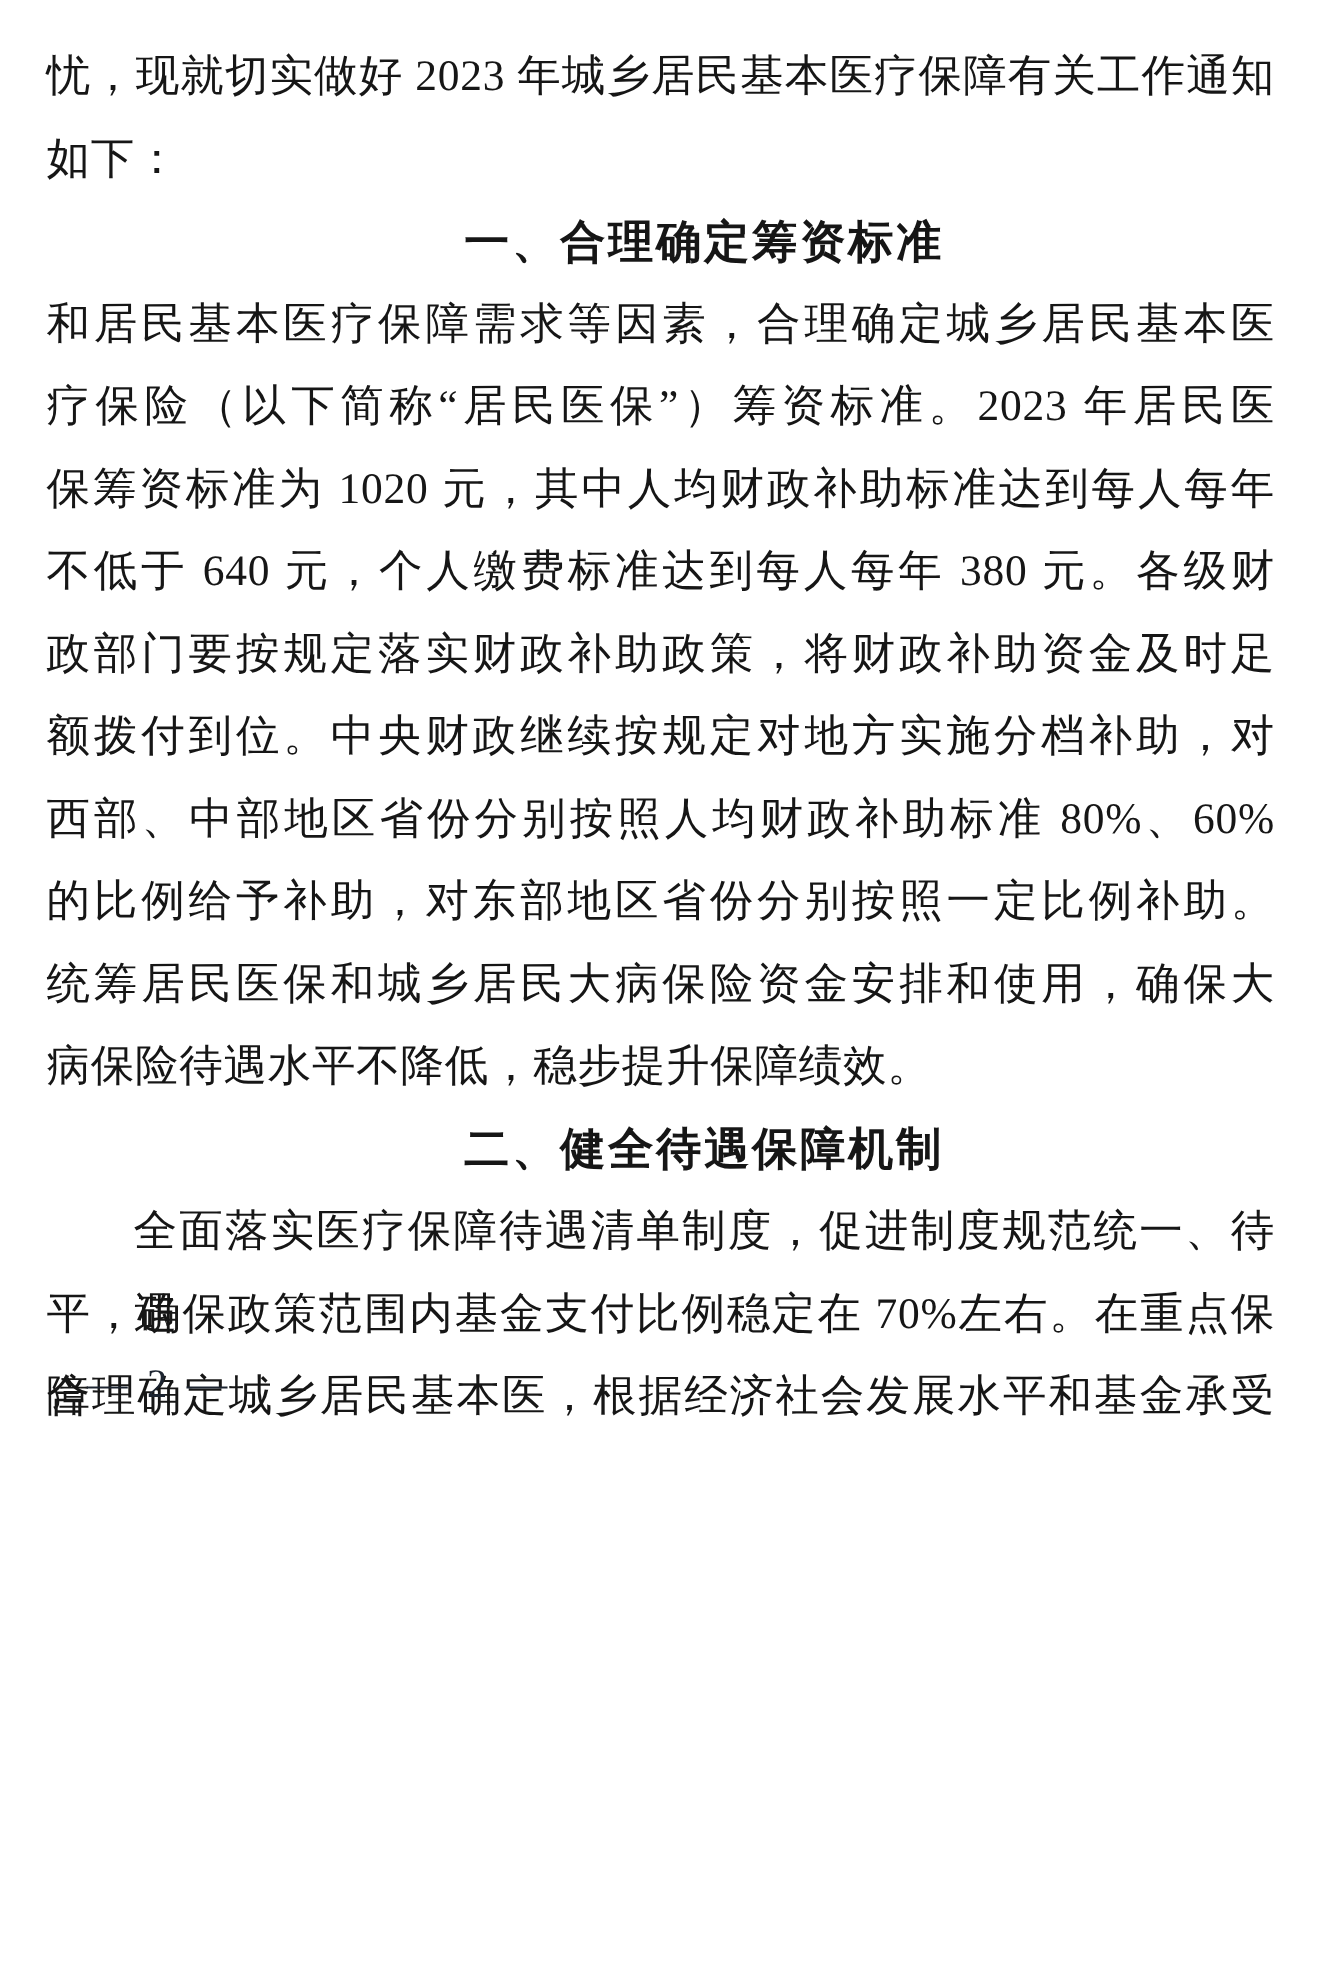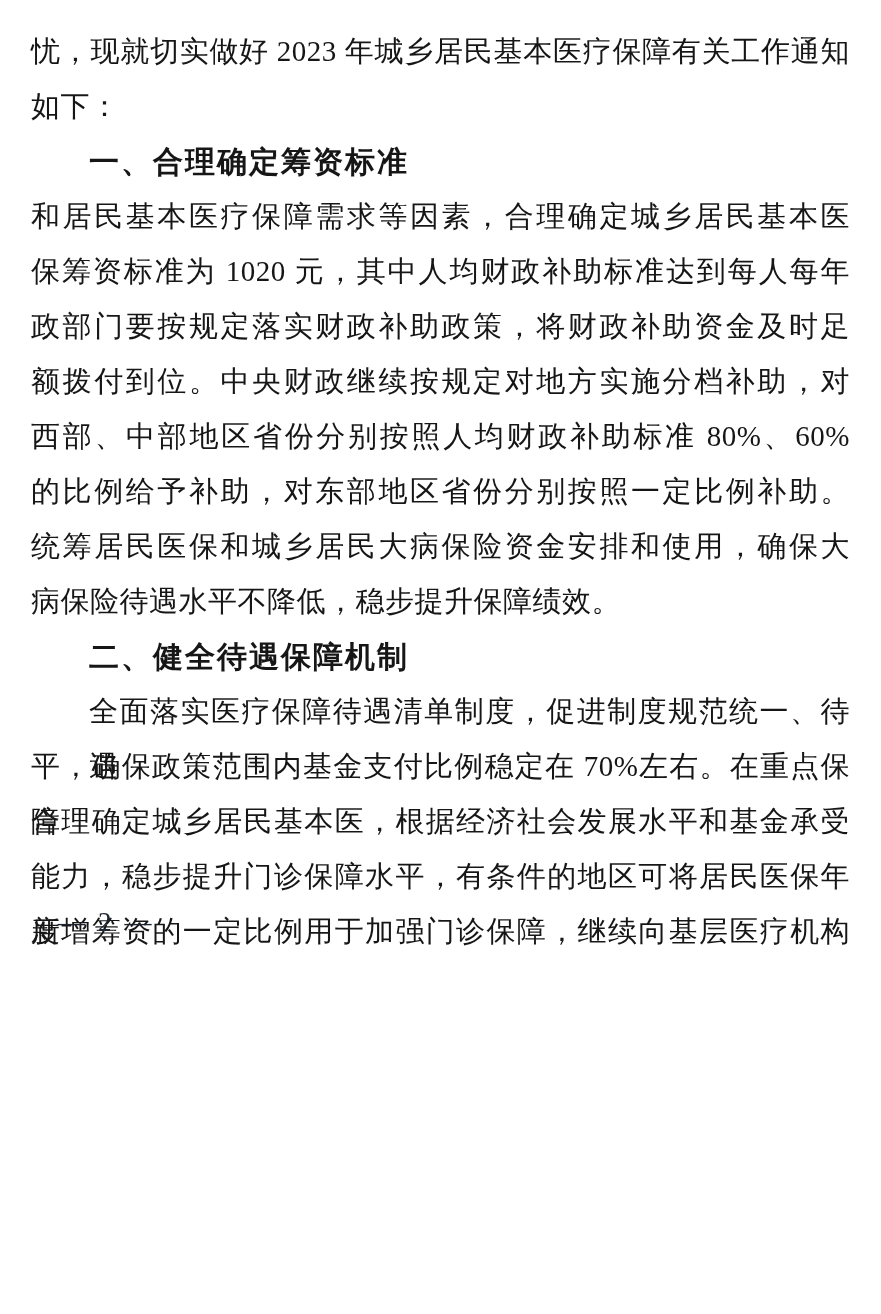--- a/index.html
+++ b/index.html
@@ -35,20 +35,21 @@
     text-align-last: justify;
   }
   .line.indent {
     padding-left: 58px;
   }
   .line.heading {
     font-family: "Liberation Sans", "DejaVu Sans", sans-serif;
     font-weight: bold;
     font-size: 30px;
     letter-spacing: 2px;
+    text-align: center;
   }
   .footer {
     position: absolute;
     left: 58px;
     bottom: 32px;
     font-size: 27px;
     font-family: "Liberation Serif", "DejaVu Serif", serif;
     color: #1c2430;
   }
   .footer .dash {
@@ -61,21 +62,23 @@
 </style>
 </head>
 <body>
 
 <div class="page">
   <div class="text-block">
       <div class="line body justify">忧，现就切实做好 2023 年城乡居民基本医疗保障有关工作通知</div>
       <div class="line body">如下：</div>
       <div class="line heading indent">一、合理确定筹资标准</div>
       <div class="line body justify">和居民基本医疗保障需求等因素，合理确定城乡居民基本医</div>
+      <div class="line body justify">疗保险（以下简称“居民医保”）筹资标准。2023 年居民医</div>
       <div class="line body justify">保筹资标准为 1020 元，其中人均财政补助标准达到每人每年</div>
+      <div class="line body justify">不低于 640 元，个人缴费标准达到每人每年 380 元。各级财</div>
       <div class="line body justify">政部门要按规定落实财政补助政策，将财政补助资金及时足</div>
       <div class="line body justify">额拨付到位。中央财政继续按规定对地方实施分档补助，对</div>
       <div class="line body justify">西部、中部地区省份分别按照人均财政补助标准 80%、60%</div>
       <div class="line body justify">的比例给予补助，对东部地区省份分别按照一定比例补助。</div>
       <div class="line body justify">统筹居民医保和城乡居民大病保险资金安排和使用，确保大</div>
       <div class="line body">病保险待遇水平不降低，稳步提升保障绩效。</div>
       <div class="line heading indent">二、健全待遇保障机制</div>
       <div class="line body indent justify">全面落实医疗保障待遇清单制度，促进制度规范统一、待遇</div>
       <div class="line body justify">平，确保政策范围内基金支付比例稳定在 70%左右。在重点保障</div>
       <div class="line body justify">合理确定城乡居民基本医，根据经济社会发展水平和基金承受</div>

